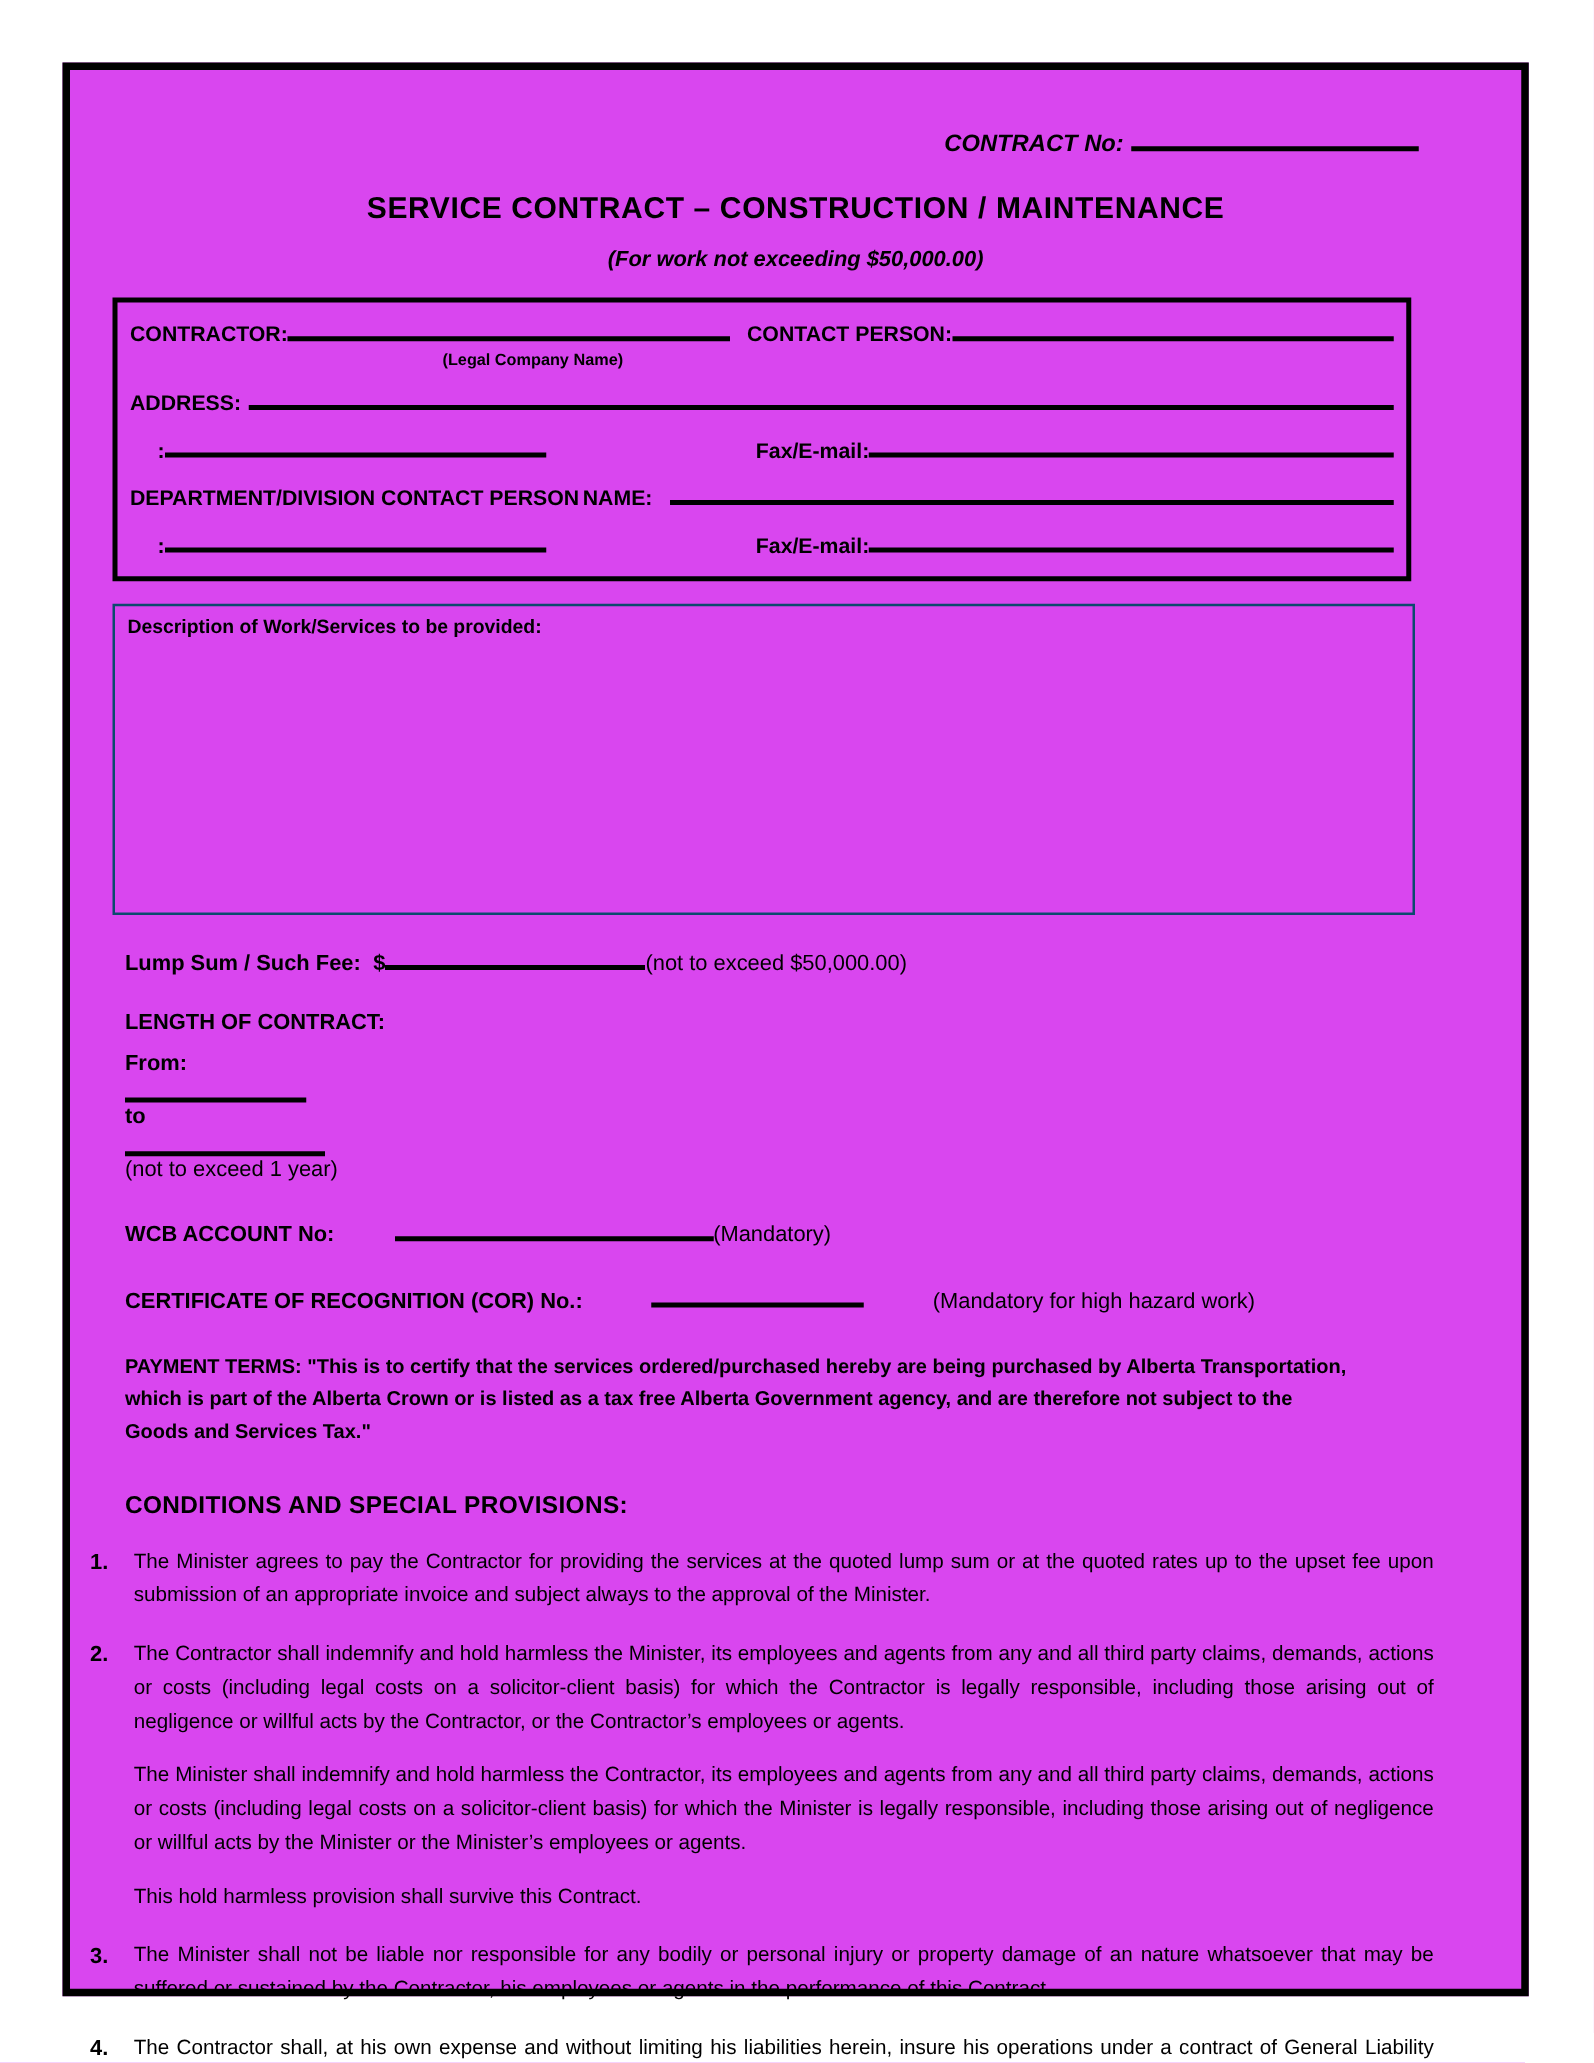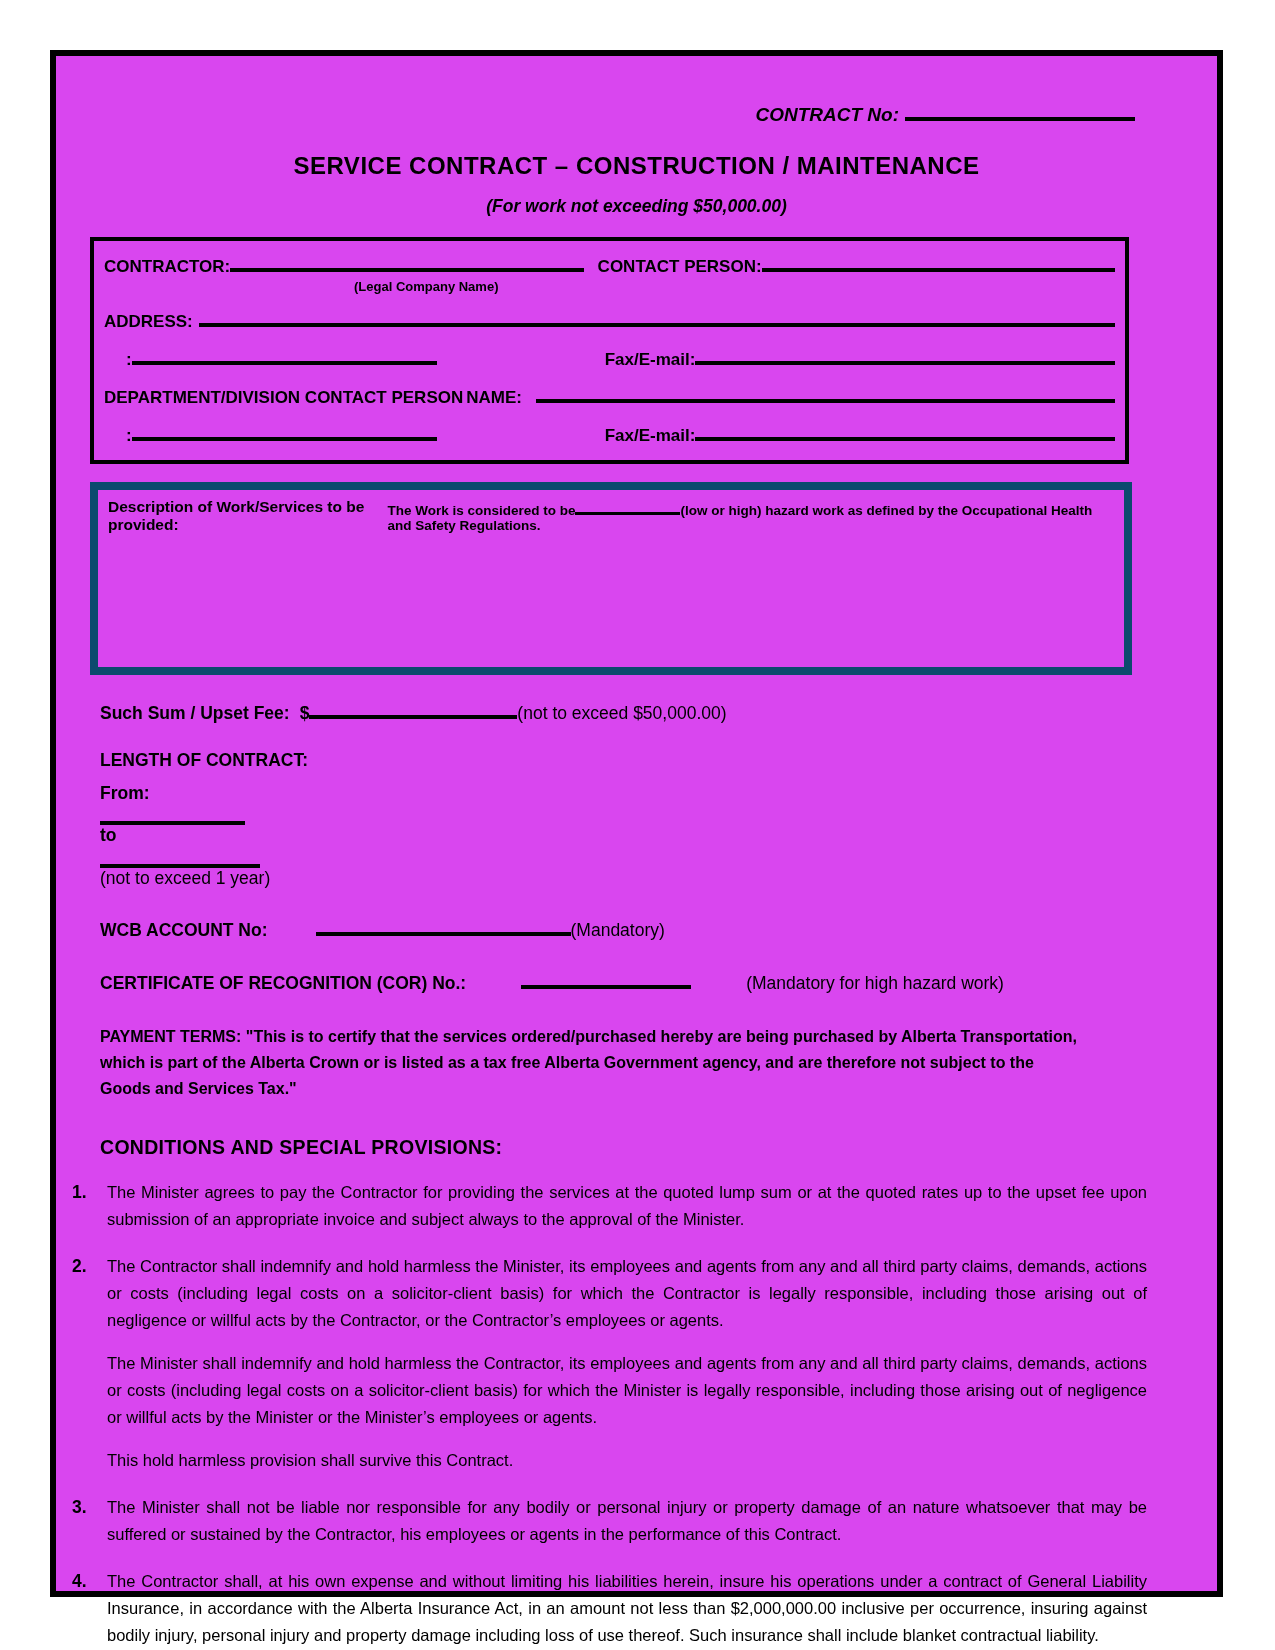--- a/index.html
+++ b/index.html
@@ -30,22 +30,22 @@
   .cbox .row:first-child{margin-top:2px;}
   .grow{flex:1 1 auto;}
   .legal-note{font-size:13px;font-weight:bold;margin:2px 0 0 250px;}
   .lbl{white-space:nowrap;}
   .sp6{width:6px;flex:0 0 auto;}
   .sp14{width:14px;flex:0 0 auto;}
   .colon{margin-left:22px;}
 
   
   .dbox{
-    margin:18px 85px 0 34px;border:8px solid #0c4a6e;height:193px;box-sizing:border-box;
-    display:flex;flex-direction:row;justify-content:space-between;
+    margin:18px 85px 0 34px;border:2px solid #0c4a6e;height:249px;box-sizing:border-box;
+    display:flex;flex-direction:column;justify-content:space-between;
     padding:8px 10px 14px 10px;
   }
   .dbox-title{font-size:15.5px;font-weight:bold;}
   .hazard-line{font-size:13.5px;font-weight:bold;}
   .hazard-line .u{width:105px;border-bottom-width:3px;}
 
   
   .field-row{margin:0 40px 0 44px;font-size:17.5px;display:flex;align-items:baseline;}
   .b{font-weight:bold;white-space:nowrap;}
   .r{font-weight:normal;white-space:nowrap;}
@@ -113,27 +113,24 @@
       <span class="lbl colon">:</span>
         <span class="u thick" style="width:305px;"></span>
       <span style="flex:0 0 168px;"></span>
       <span class="lbl">Fax/E-mail:</span>
         <span class="u thick grow"></span>
     </div>
   </div>
 
   <div class="dbox">
     <div class="dbox-title">Description of Work/Services to be provided:</div>
-    <div class="hazard-line">
-      <span>The Work is considered to be</span><span class="u"></span><span>(low or high) hazard work as defined by the Occupational Health and Safety Regulations.</span>
-    </div>
   </div>
 
   <div class="field-row row-lump">
-    <span class="b">Such Sum / Upset Fee:</span>
+    <span class="b">Lump Sum / Such Fee:</span>
     <span style="flex:0 0 10px;"></span>
     <span class="b">$</span>
       <span class="u thick" style="width:208px;"></span>
       <span class="r">(not to exceed $50,000.00)</span>
   </div>
 
   <div class="field-row row-length">
     <span class="b">LENGTH OF CONTRACT:</span>
     <span style="flex:0 0 12px;"></span>
     <span class="b">From:</span>

